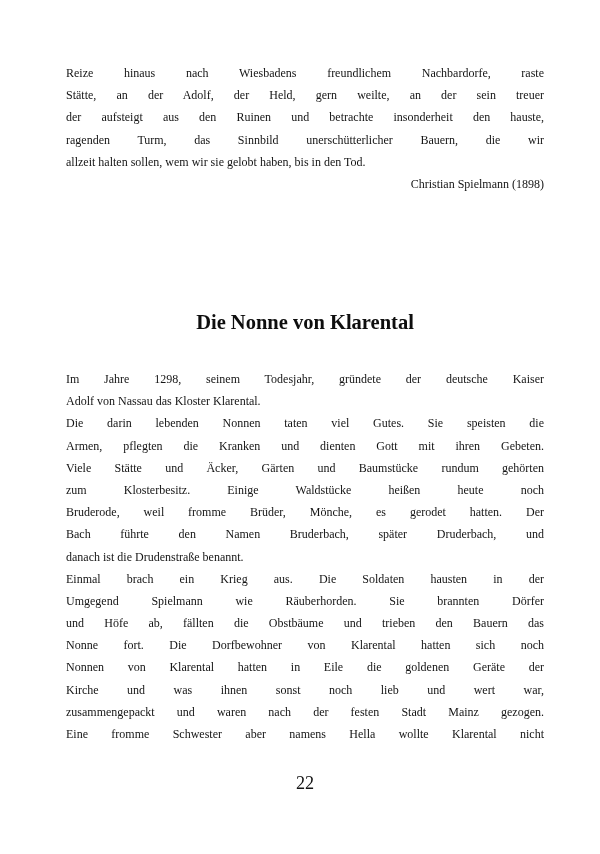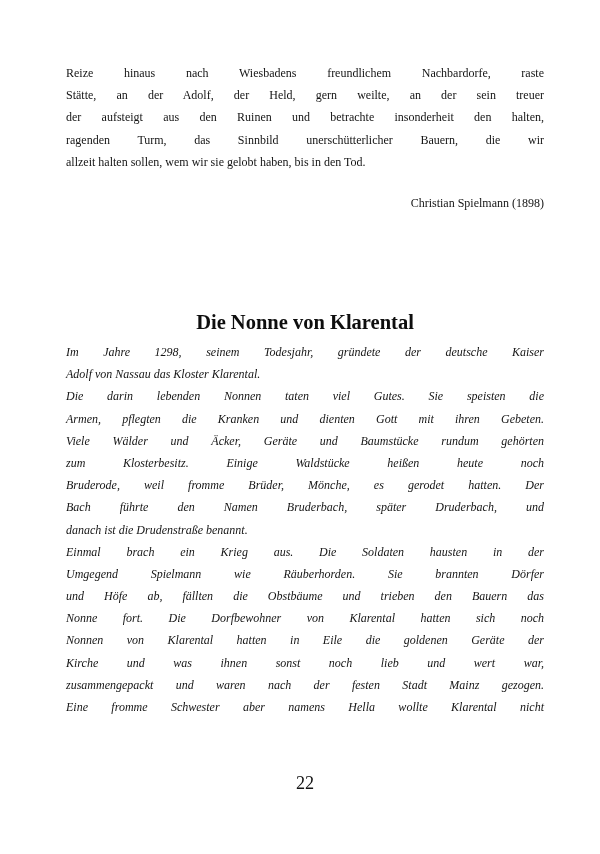--- a/index.html
+++ b/index.html
@@ -28,70 +28,68 @@
       white-space: nowrap;
       text-align: justify;
       text-align-last: justify;
     }
     .line.last {
       text-align-last: left;
     }
     .attribution {
       text-align: left;
       text-align-last: right;
-      margin-top: 19px;
     }
     #quote-block {
       top: 62px;
     }
     #story-title {
       position: absolute;
       top: 309px;
       left: 0;
       width: 610px;
       text-align: center;
       font-weight: bold;
       font-size: 20.5px;
       line-height: 26px;
       color: #0e0e0e;
     }
     #story-block {
-      top: 341px;
-      font-style: italic;
+      top: 368px;
     }
     #page-number {
       position: absolute;
       top: 772px;
       left: 0;
       width: 610px;
       text-align: center;
       font-size: 18.2px;
       line-height: 22px;
     }
   </style>
 </head>
 <body>
 
 <div class="page" id="quote-block">
   <span class="line">Reize hinaus nach Wiesbadens freundlichem Nachbardorfe, raste</span>
   <span class="line">Stätte, an der Adolf, der Held, gern weilte, an der sein treuer</span>
-  <span class="line">der aufsteigt aus den Ruinen und betrachte insonderheit den halten,</span>
+  <span class="line">der aufsteigt aus den Ruinen und betrachte insonderheit den hauste,</span>
   <span class="line">ragenden Turm, das Sinnbild unerschütterlicher Bauern, die wir</span>
   <span class="line last">allzeit halten sollen, wem wir sie gelobt haben, bis in den Tod.</span>
   <span class="line attribution">Christian Spielmann (1898)</span>
 </div>
 
 <div id="story-title">Die Nonne von Klarental</div>
 
 <div class="page" id="story-block">
   <span class="line">Im Jahre 1298, seinem Todesjahr, gründete der deutsche Kaiser</span>
   <span class="line last">Adolf von Nassau das Kloster Klarental.</span>
   <span class="line">Die darin lebenden Nonnen taten viel Gutes. Sie speisten die</span>
   <span class="line">Armen, pflegten die Kranken und dienten Gott mit ihren Gebeten.</span>
-  <span class="line">Viele Wälder und Äcker, Geräte und Baumstücke rundum gehörten</span>
+  <span class="line">Viele Stätte und Äcker, Gärten und Baumstücke rundum gehörten</span>
   <span class="line">zum Klosterbesitz. Einige Waldstücke heißen heute noch</span>
   <span class="line">Bruderode, weil fromme Brüder, Mönche, es gerodet hatten. Der</span>
   <span class="line">Bach führte den Namen Bruderbach, später Druderbach, und</span>
   <span class="line last">danach ist die Drudenstraße benannt.</span>
   <span class="line">Einmal brach ein Krieg aus. Die Soldaten hausten in der</span>
   <span class="line">Umgegend Spielmann wie Räuberhorden. Sie brannten Dörfer</span>
   <span class="line">und Höfe ab, fällten die Obstbäume und trieben den Bauern das</span>
   <span class="line">Nonne fort. Die Dorfbewohner von Klarental hatten sich noch</span>
   <span class="line">Nonnen von Klarental hatten in Eile die goldenen Geräte der</span>
   <span class="line">Kirche und was ihnen sonst noch lieb und wert war,</span>

